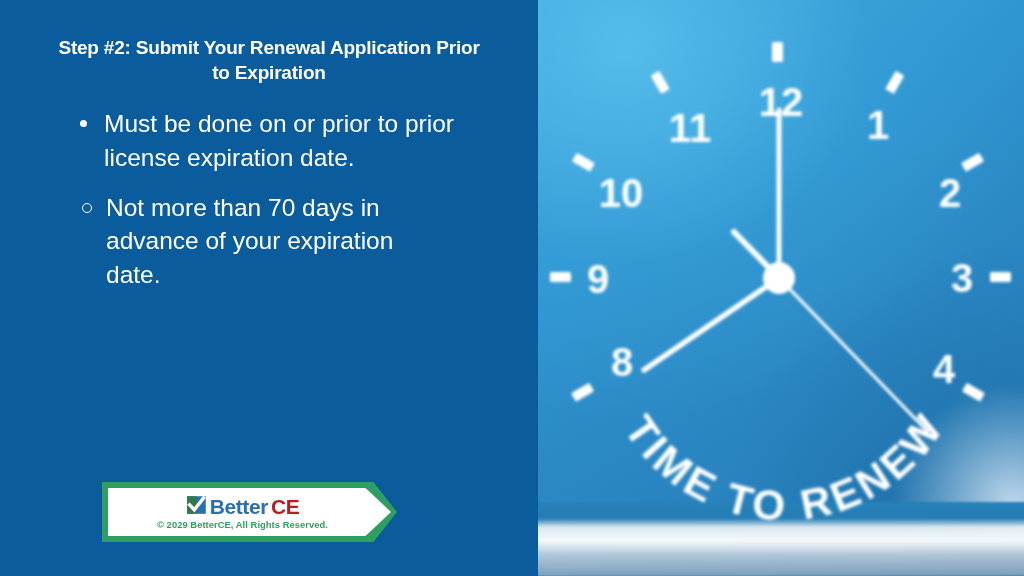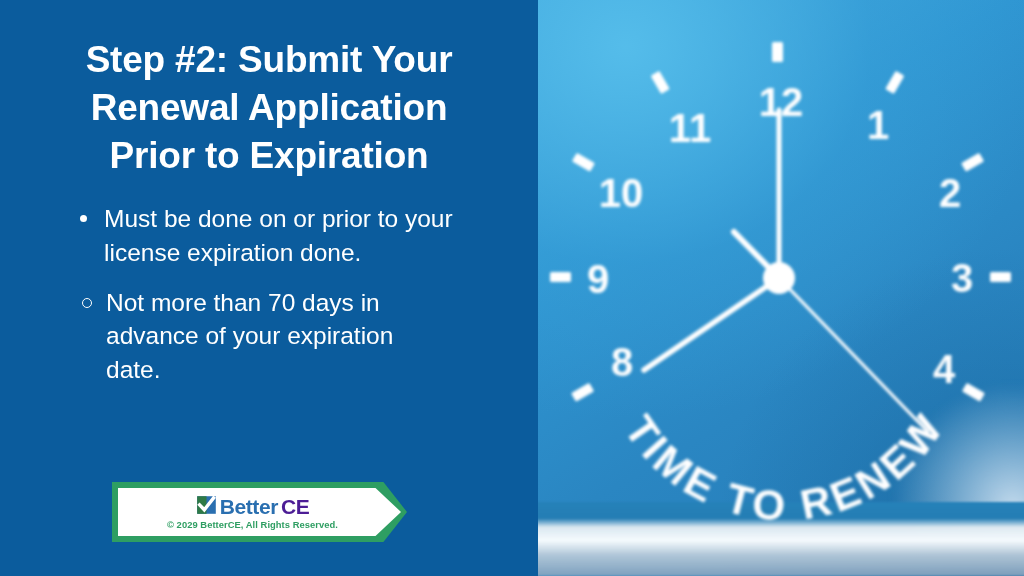--- a/index.html
+++ b/index.html
@@ -21,21 +21,21 @@
     position:relative;
     width:538px; height:576px;
     background:#0b5c9d;
     flex:0 0 538px;
     padding:26px 30px 0 30px;
     display:flex;
     flex-direction:column;
   }
   .headline {
     color:#ffffff;
-    font-size:37px;
+    font-size:19px;
     font-weight:bold;
     line-height:1.30;
     text-align:center;
     letter-spacing:-0.2px;
     padding:0 28px;
     margin-top:10px;
   }
   .bullets { margin-top:22px; }
 
   ul.level1 {
@@ -79,21 +79,21 @@
     left:2px; top:12px;
     width:8px; height:8px;
     border-radius:50%;
     border:1.6px solid #ffffff;
     background:transparent;
   }
 
   
   .badge-wrap {
     position:absolute;
-    left:112px; bottom:34px;
+    left:102px; bottom:34px;
     width:295px; height:60px;
   }
   .badge {
     position:relative;
     width:100%; height:100%;
     background:#2e9e62;
     -webkit-clip-path: polygon(0 0, 92% 0, 100% 50%, 92% 100%, 0 100%);
     clip-path: polygon(0 0, 92% 0, 100% 50%, 92% 100%, 0 100%);
     display:flex;
     align-items:center;
@@ -119,21 +119,21 @@
     margin-bottom:1px;
   }
   .logo-mark { display:block; }
   .logo-word {
     font-size:21px;
     font-weight:bold;
     letter-spacing:-0.4px;
     line-height:1;
   }
   .logo-better { color:#2a6fb0; }
-  .logo-ce { color:#4c1d95; }
+  .logo-ce { color:#b91c1c; }
   .copyright {
     font-size:9.4px;
     font-weight:bold;
     color:#2e9e62;
     letter-spacing:0.05px;
     line-height:1;
   }
 
   
   .right-panel {
@@ -200,21 +200,21 @@
 <body>
 
 <div class="slide">
 
   <div class="left-panel">
 
     <h1 class="headline">Step #2: Submit Your Renewal Application Prior to Expiration</h1>
 
     <div class="bullets">
       <ul class="level1">
-        <li>Must be done on or prior to your license expiration done.</li>
+        <li>Must be done on or prior to prior license expiration date.</li>
       </ul>
       <ul class="level2">
         <li>Not more than 70 days in advance of your expiration date.</li>
       </ul>
     </div>
 
     <div class="badge-wrap">
       <div class="badge">
         <div class="badge-inner">
           <div class="logo-row">

